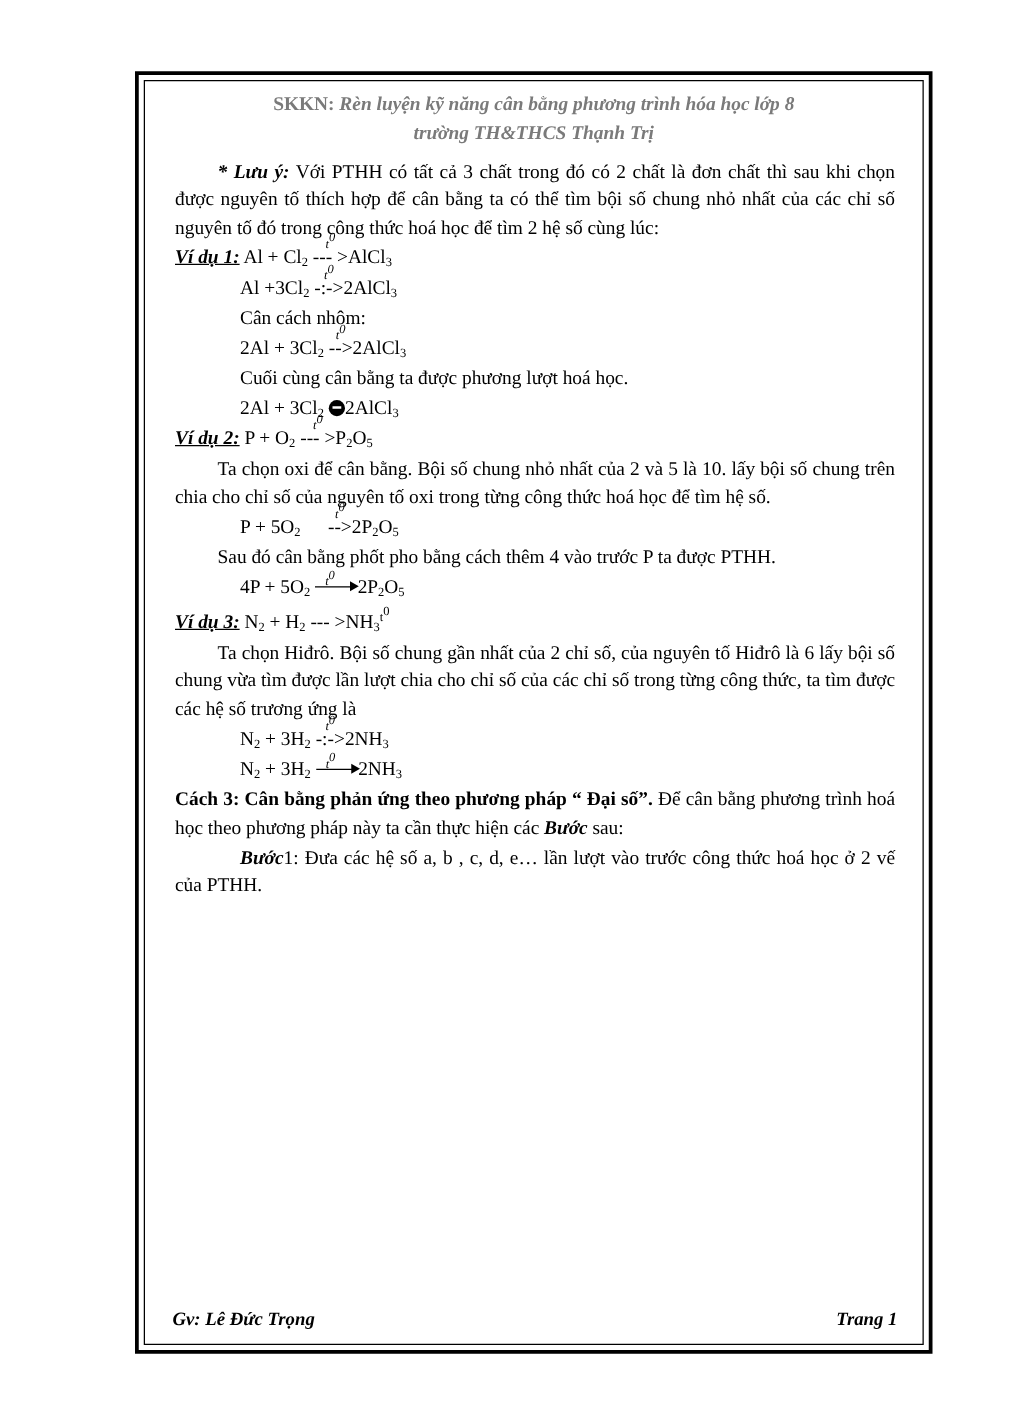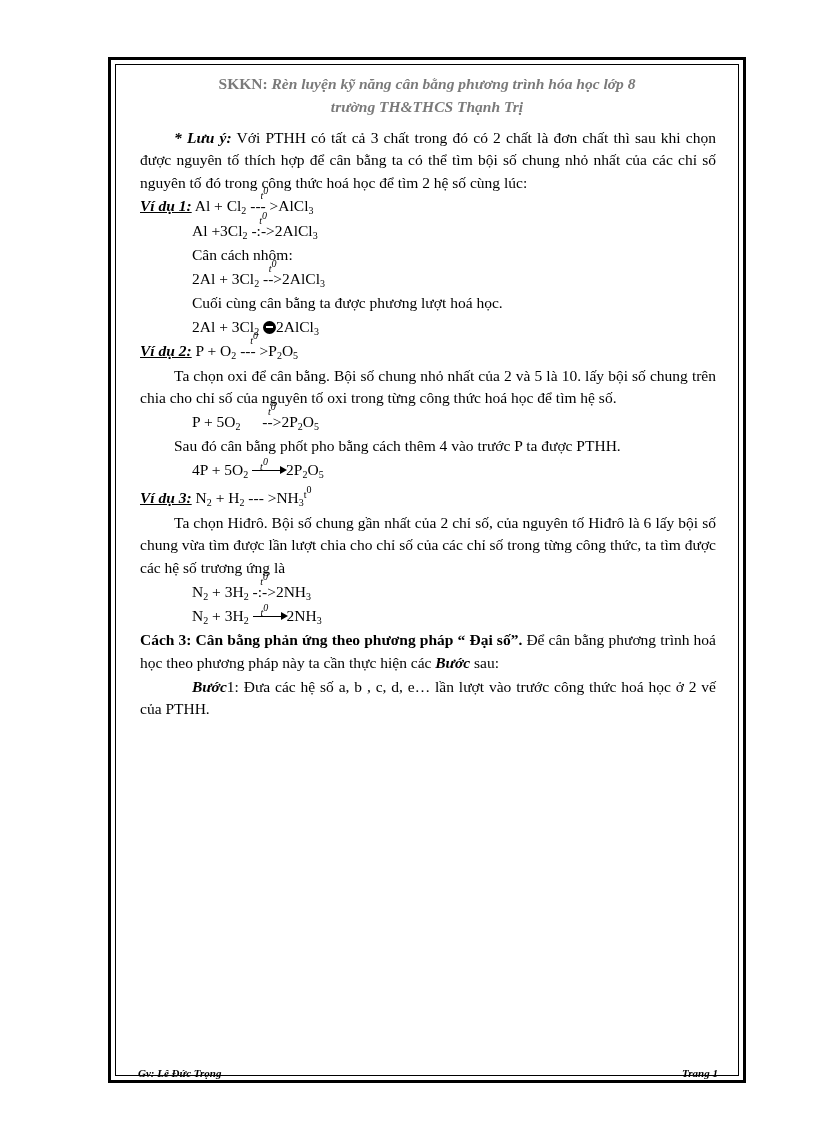--- a/index.html
+++ b/index.html
@@ -150,22 +150,21 @@
   }
   .footer {
     position: absolute;
     left: 138px;
     top: 1048px;
     width: 580px;
     display: flex;
     justify-content: space-between;
     font-weight: bold;
     font-style: italic;
-    font-size: 11px;
-    margin-top: 19px;
+    font-size: 15px;
   }
 </style>
 </head>
 <body>
 
 <div class="page">
 
   <div class="frame">
     <div class="frame-inner"></div>
   </div>

